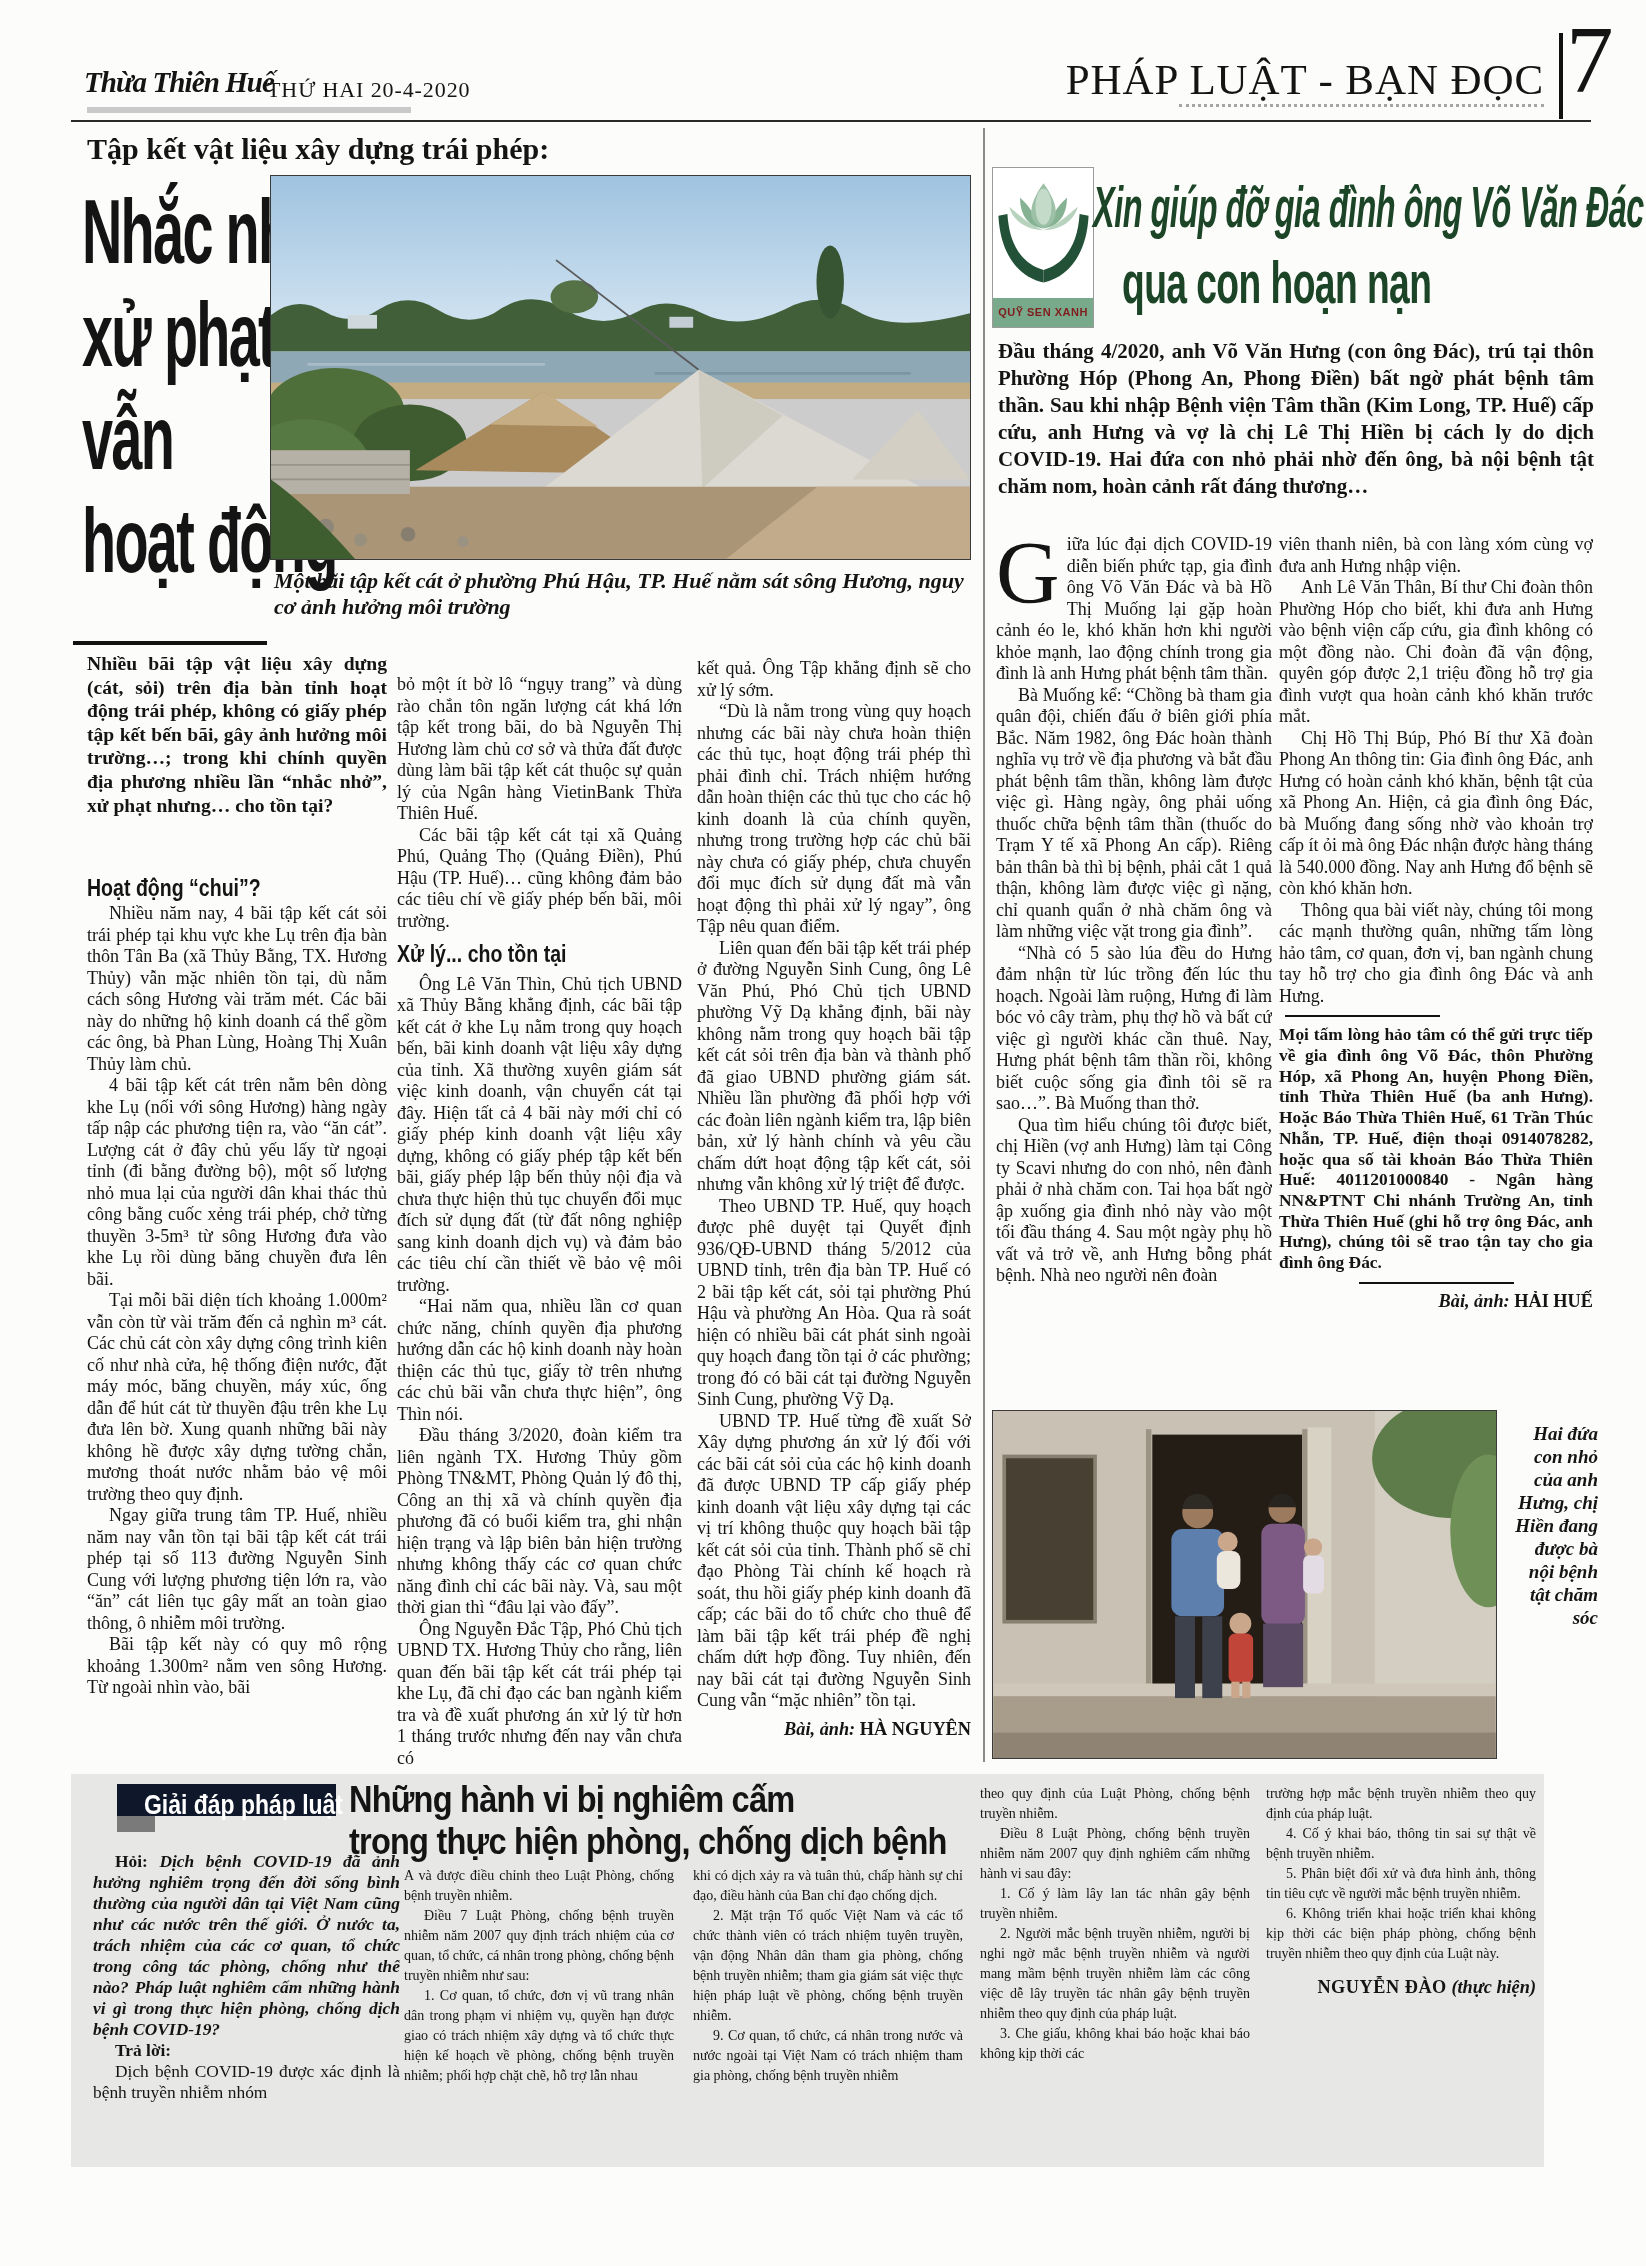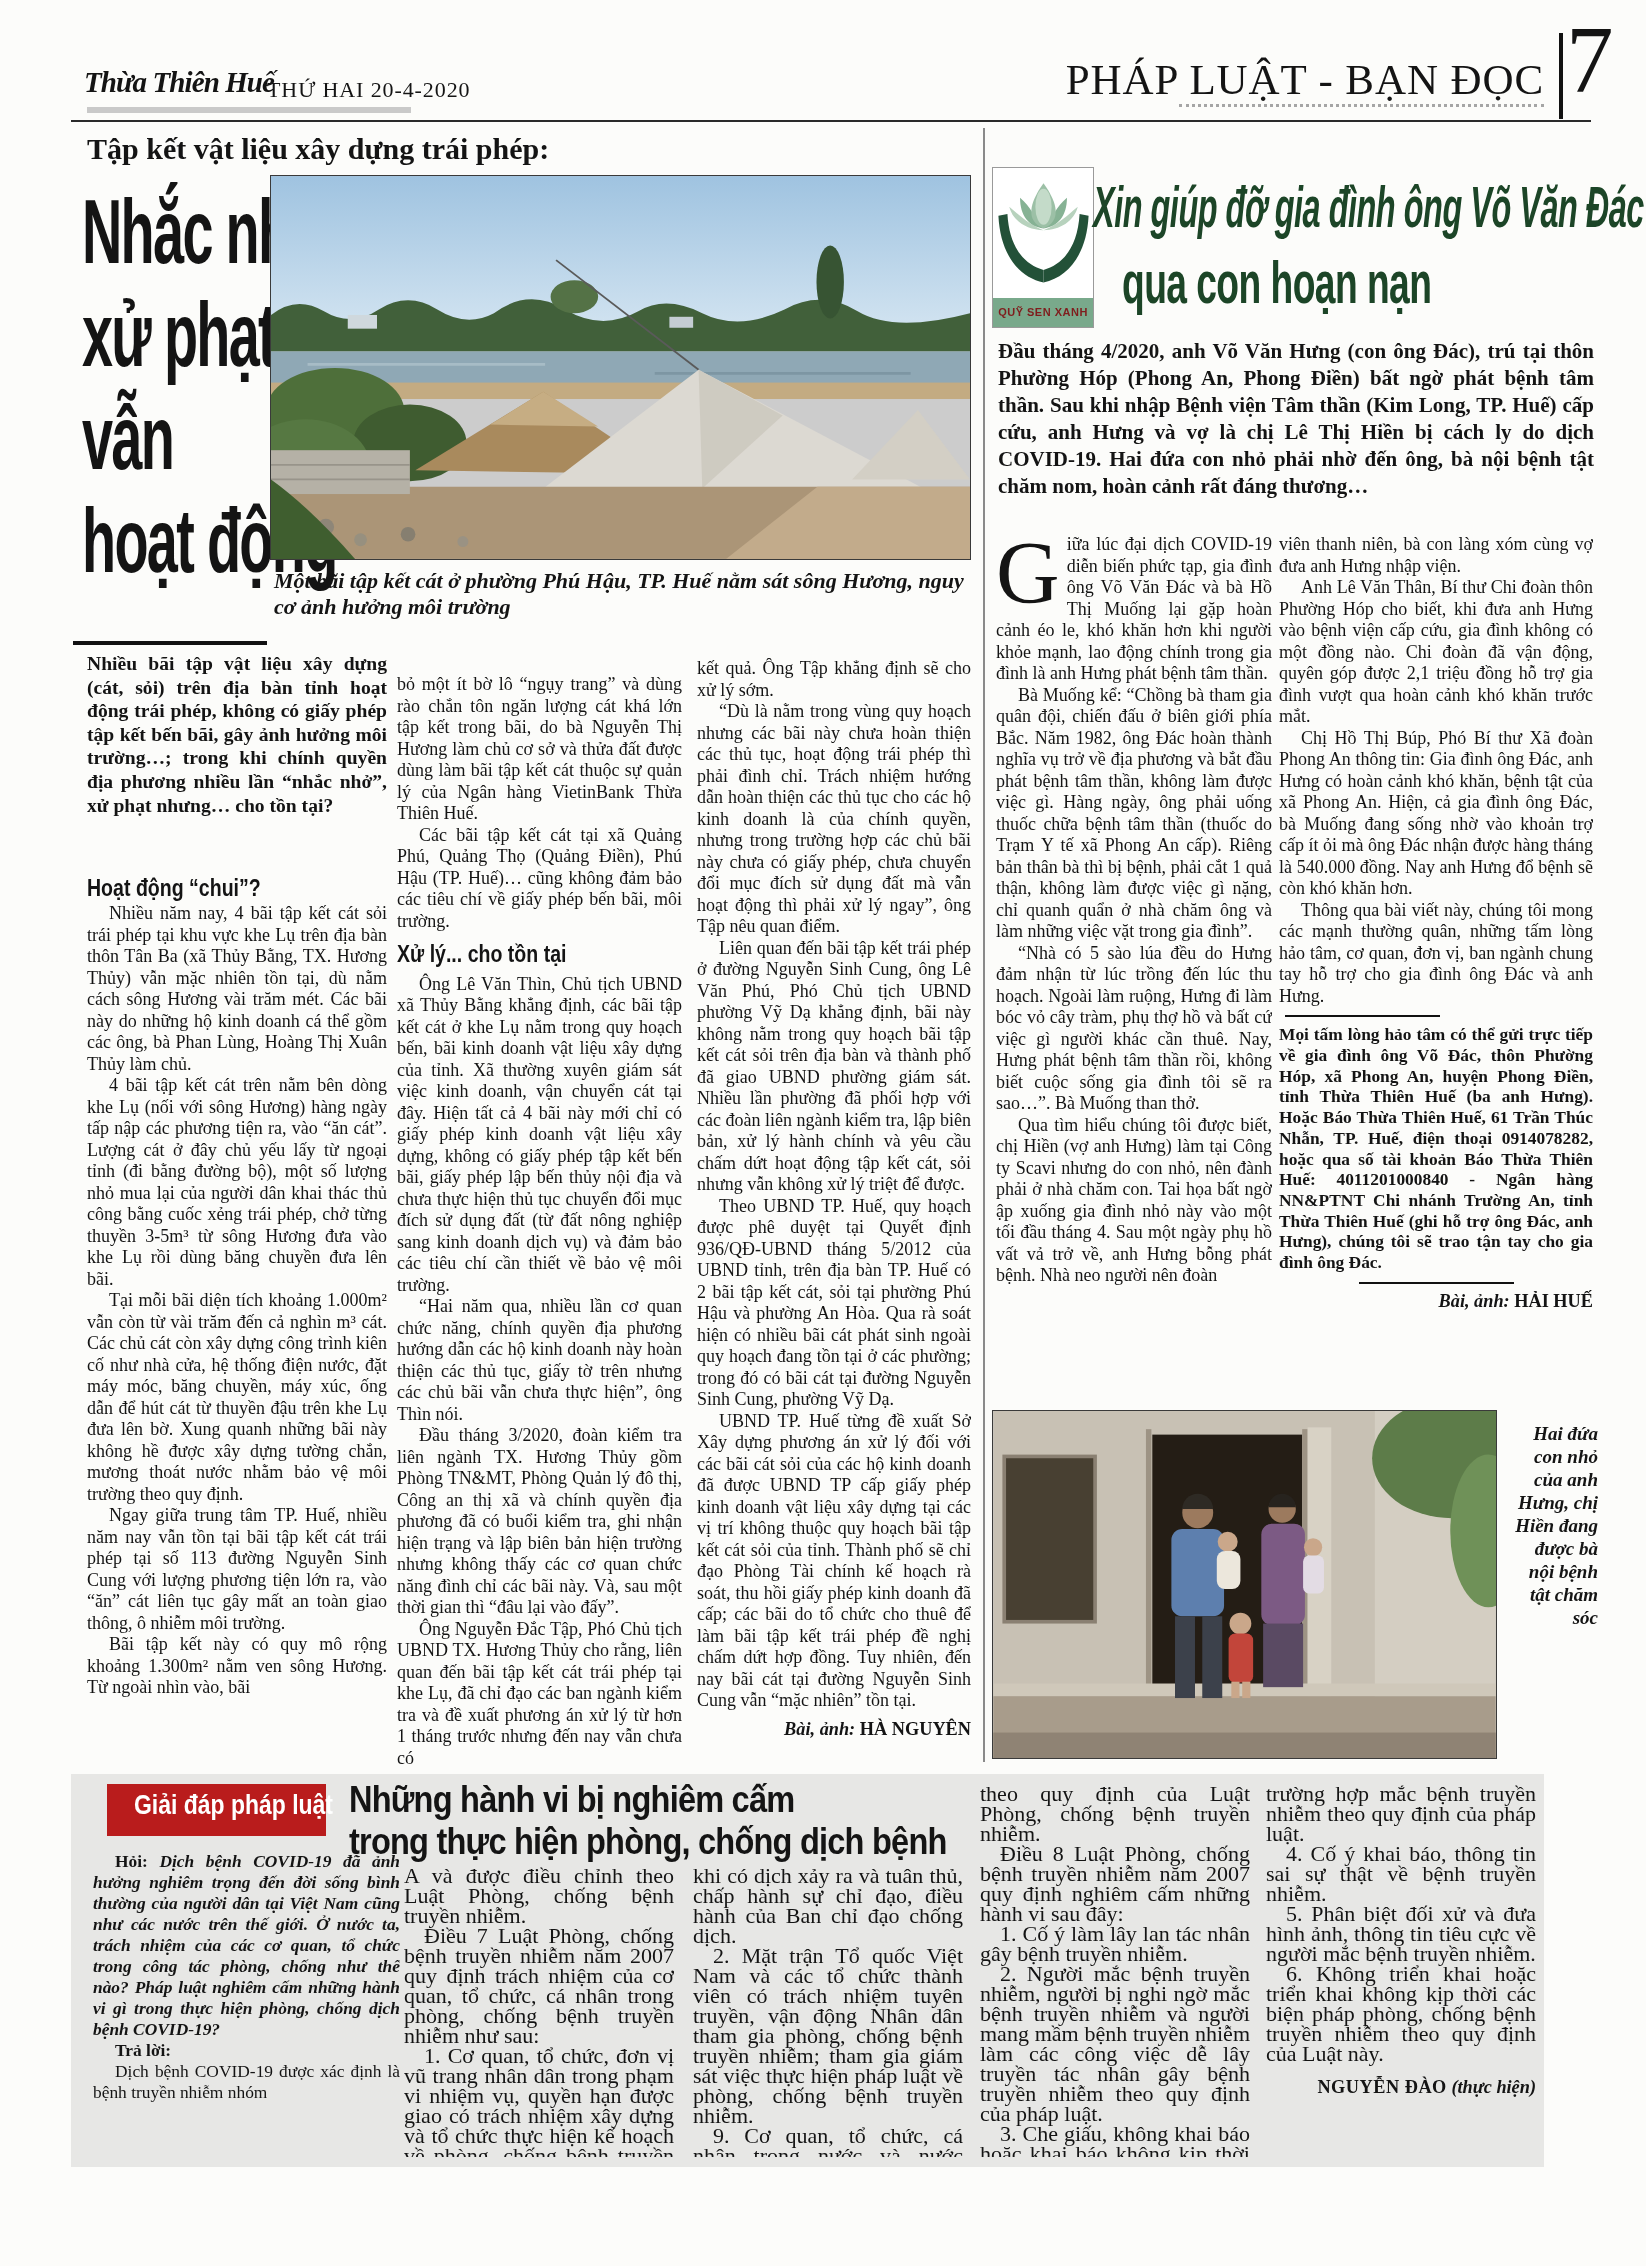--- a/index.html
+++ b/index.html
@@ -52,28 +52,28 @@
   .dropcap p:first-child{text-indent:0;}
   #r-col2{left:1279px;top:534px;width:314px;height:870px;overflow:hidden;}
   .rule-sm{width:155px;height:1.8px;background:#111;margin:8.2px 0 7.3px 5.5px;}
   .rule-sm.center{margin:9.1px auto 5.5px auto;}
   #donation{font-weight:bold;font-size:17.4px;line-height:20.7px;text-align:justify;}
   #photo2{left:992px;top:1410px;width:505px;height:349px;}
   #caption2{left:1508px;top:1422px;width:90px;font-size:19px;line-height:23px;
             font-weight:bold;font-style:italic;text-align:right;}
   
   #panel{left:71px;top:1774px;width:1473px;height:393px;background:#e7e7e5;}
-  #banner{left:107px;top:1784px;width:219px;height:52px;background:#b91c1c;}
+  #banner{left:117px;top:1784px;width:219px;height:32px;background:#0f172a;}
   #banner-accent{left:117px;top:1784px;width:38px;height:48px;background:#7a7a7a;}
   #banner-label{position:absolute;left:27.4px;top:4.6px;color:#fff;font-family:"Liberation Sans",sans-serif;
                 font-weight:bold;font-size:28px;transform:scaleX(.82);transform-origin:0 0;white-space:nowrap;}
   .b-hl{font-family:"Liberation Sans",sans-serif;font-weight:bold;font-size:37px;line-height:42px;
         transform:scaleX(.88);transform-origin:0 0;white-space:nowrap;letter-spacing:-0.9px;}
   #b-headline{left:349px;top:1779px;}
-  .bflow p{margin:0;font-size:22px;line-height:20px;text-align:justify;text-indent:20px;}
+  .bflow p{margin:0;font-size:14px;line-height:20px;text-align:justify;text-indent:20px;}
   #qa-col{left:93px;top:1851px;width:307px;height:305px;overflow:hidden;}
   #qa-col p{margin:0;font-size:17.4px;line-height:21px;text-align:justify;text-indent:22px;}
   .q-first{font-weight:bold;}
   .q-first i{font-weight:bold;}
   #answer-label{font-weight:bold;text-indent:22px;font-size:17.4px;line-height:21px;margin:0;}
   #bcol-a{left:404px;top:1866px;width:270px;height:291px;overflow:hidden;}
   #bcol-b{left:693px;top:1866px;width:270px;height:291px;overflow:hidden;}
   #bcol-c{left:980px;top:1784px;width:270px;height:373px;overflow:hidden;}
   #bcol-d{left:1266px;top:1784px;width:270px;height:373px;overflow:hidden;}
   .sig{margin-top:12.8px;text-align:right;font-size:18.3px;}

